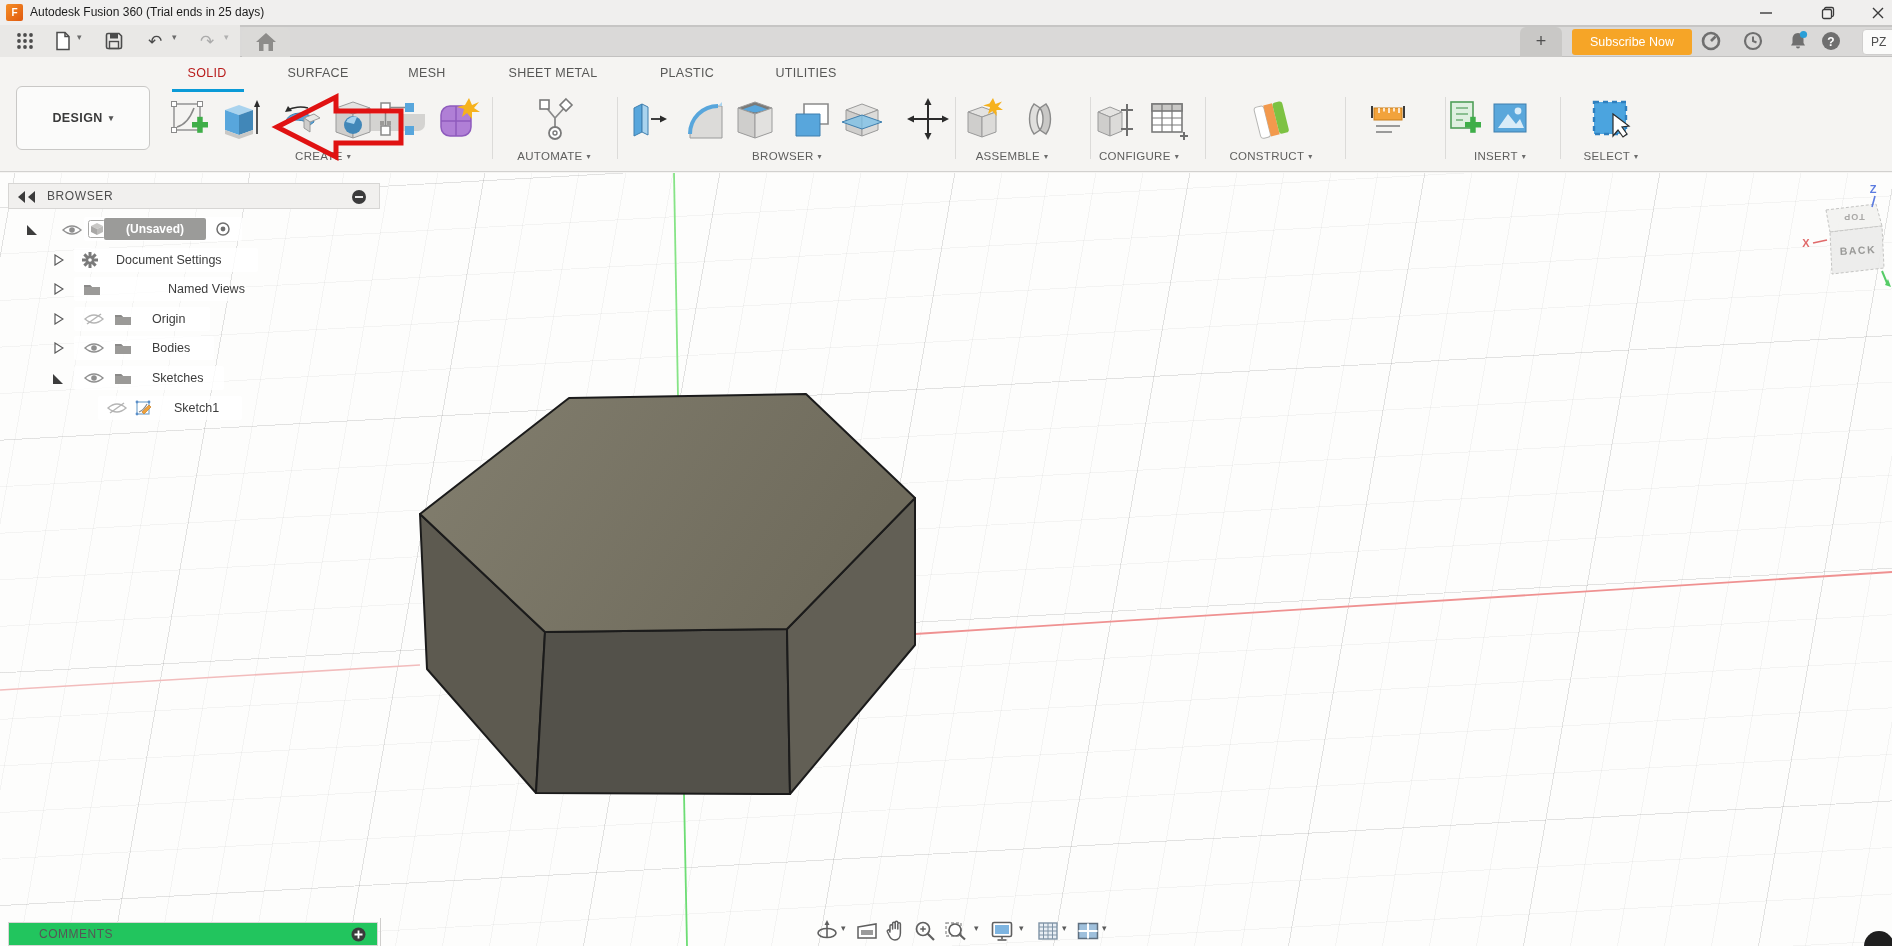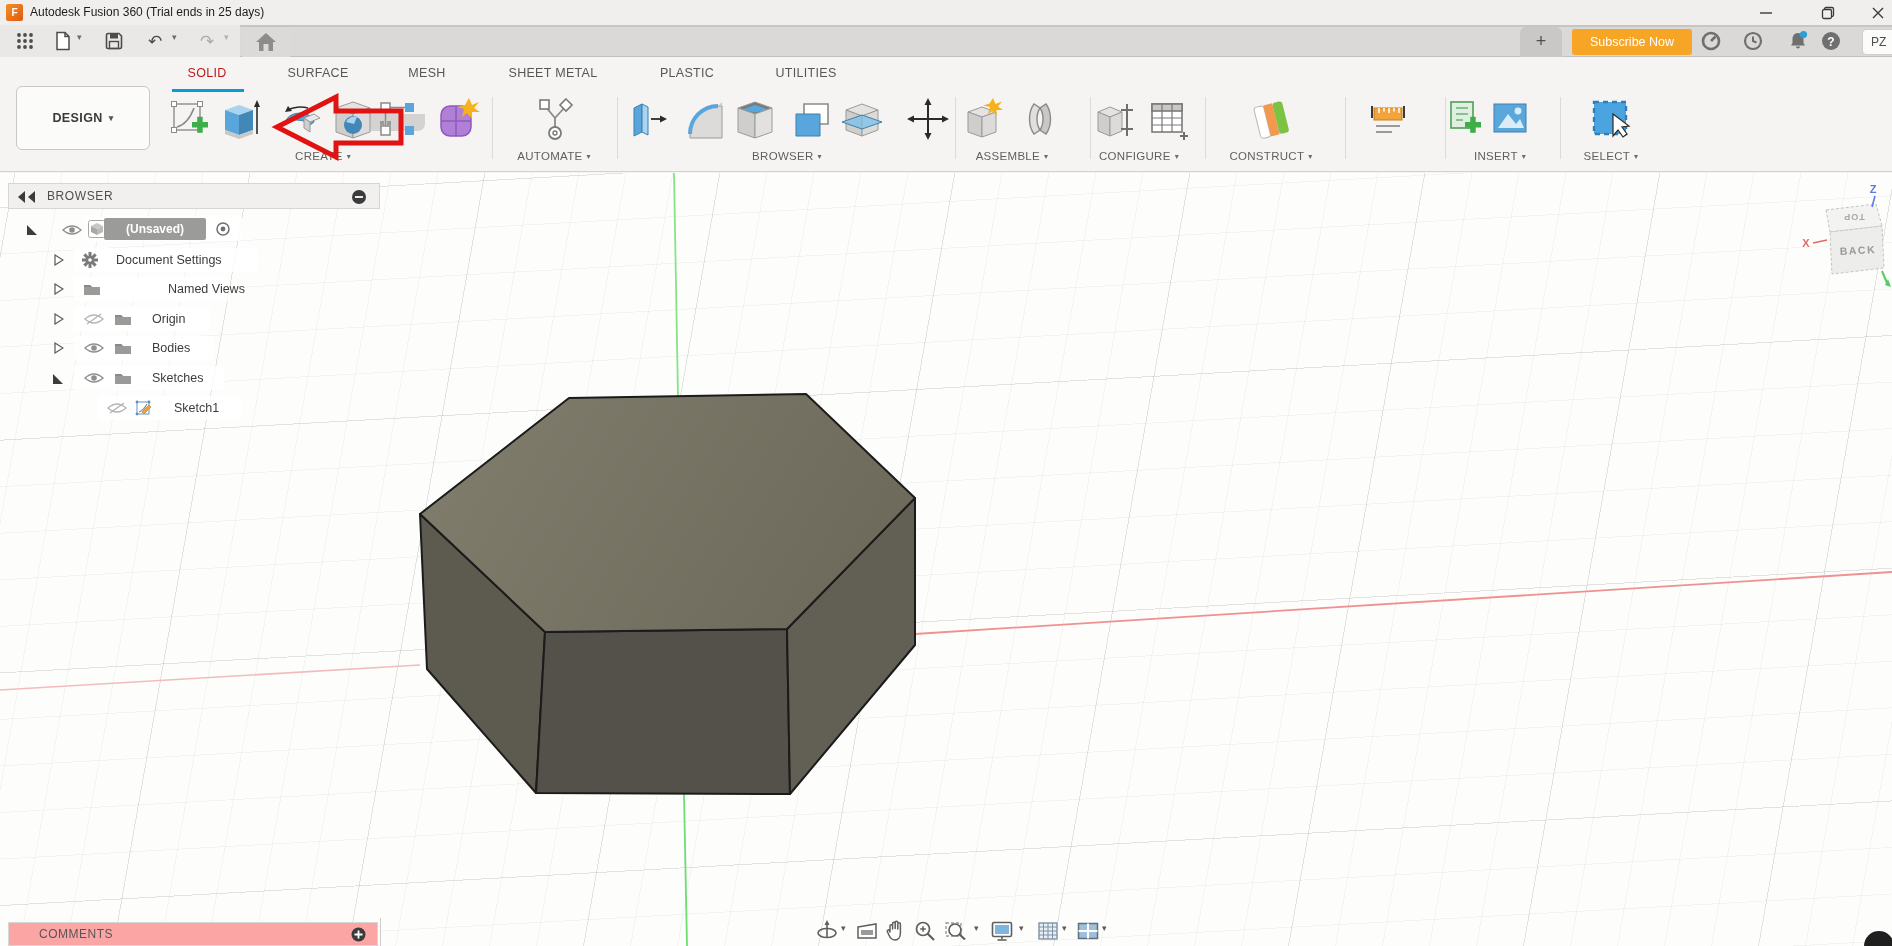--- a/index.html
+++ b/index.html
@@ -54,21 +54,21 @@
   
   #browser-header { position:absolute; left:8px; top:183px; width:372px; height:26px; background:#f1f0ee; border:1px solid #d7d6d4; z-index:6; }
   #browser-header .lbl { position:absolute; left:38px; top:0; line-height:24px; font-size:12px; color:#4e4e4e; letter-spacing:.6px; }
   .trow { position:absolute; left:8px; width:372px; height:26px; z-index:6; font-size:12.5px; color:#3c3c3c; }
   .pill { position:absolute; top:1px; height:24px; background:rgba(255,255,255,0.82); border-radius:2px; }
   .trow .txt { position:absolute; top:0; line-height:26px; white-space:nowrap; }
   .tree-ic { position:absolute; top:5px; }
   #unsaved-chip { position:absolute; left:96px; top:2px; width:102px; height:22px; background:#9b9b99; border-radius:2px; color:#fff; font-weight:bold; text-align:center; line-height:22px; font-size:12px; }
 
   
-  #comments-bar { position:absolute; left:8px; top:922px; width:370px; height:24px; background:#fca5a5; border:1px solid #d8d7d5; z-index:6; }
+  #comments-bar { position:absolute; left:8px; top:922px; width:370px; height:24px; background:#22c55e; border:1px solid #d8d7d5; z-index:6; }
   #comments-bar .lbl { position:absolute; left:30px; top:0; line-height:22px; font-size:12px; color:#565656; letter-spacing:.5px; }
   #panel-edge { position:absolute; left:380px; top:918px; width:1px; height:28px; background:#cfcecc; z-index:6; }
   #navbar { position:absolute; left:812px; top:918px; width:300px; height:26px; z-index:6; }
   .nicon { position:absolute; top:1px; width:24px; height:24px; }
   .ncaret { position:absolute; top:5px; font-size:9px; color:#5b5b5b; }
   #help-fab { position:absolute; left:1864px; top:931px; width:30px; height:30px; border-radius:50%; background:#1f1f1f; z-index:6; }
 
   
   #annotation-arrow { position:absolute; left:260px; top:88px; width:150px; height:80px; z-index:40; }
 

